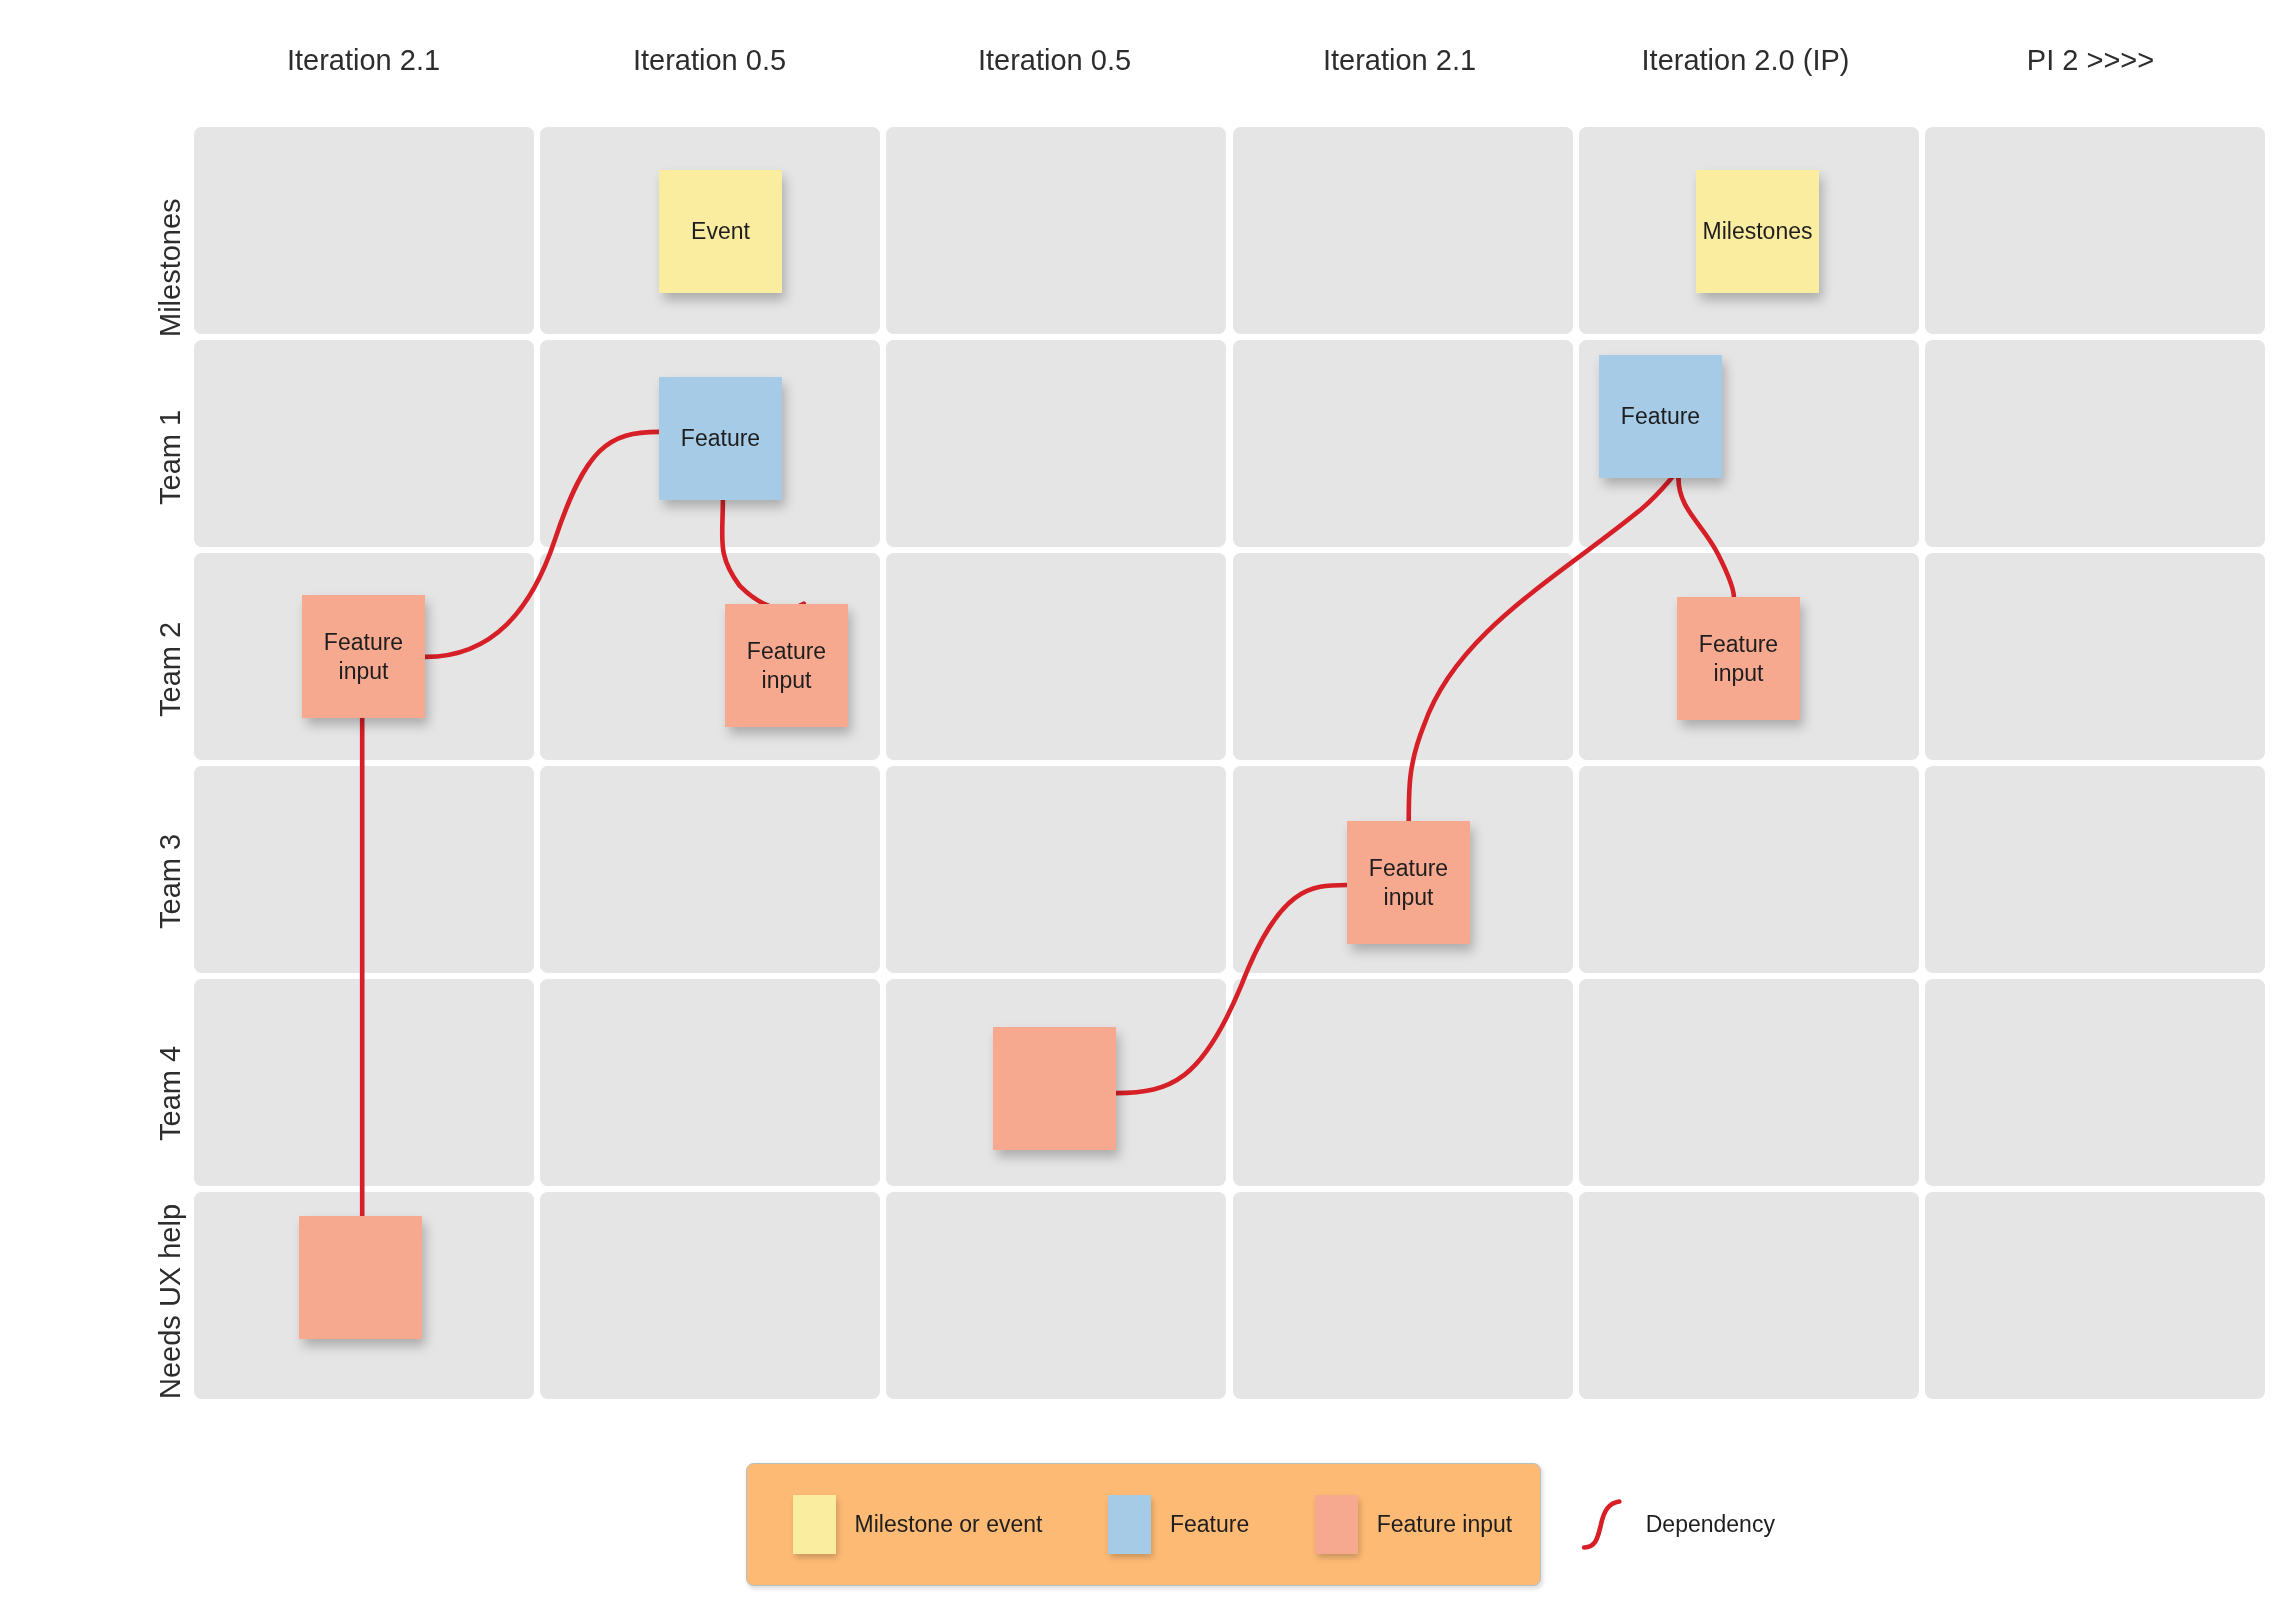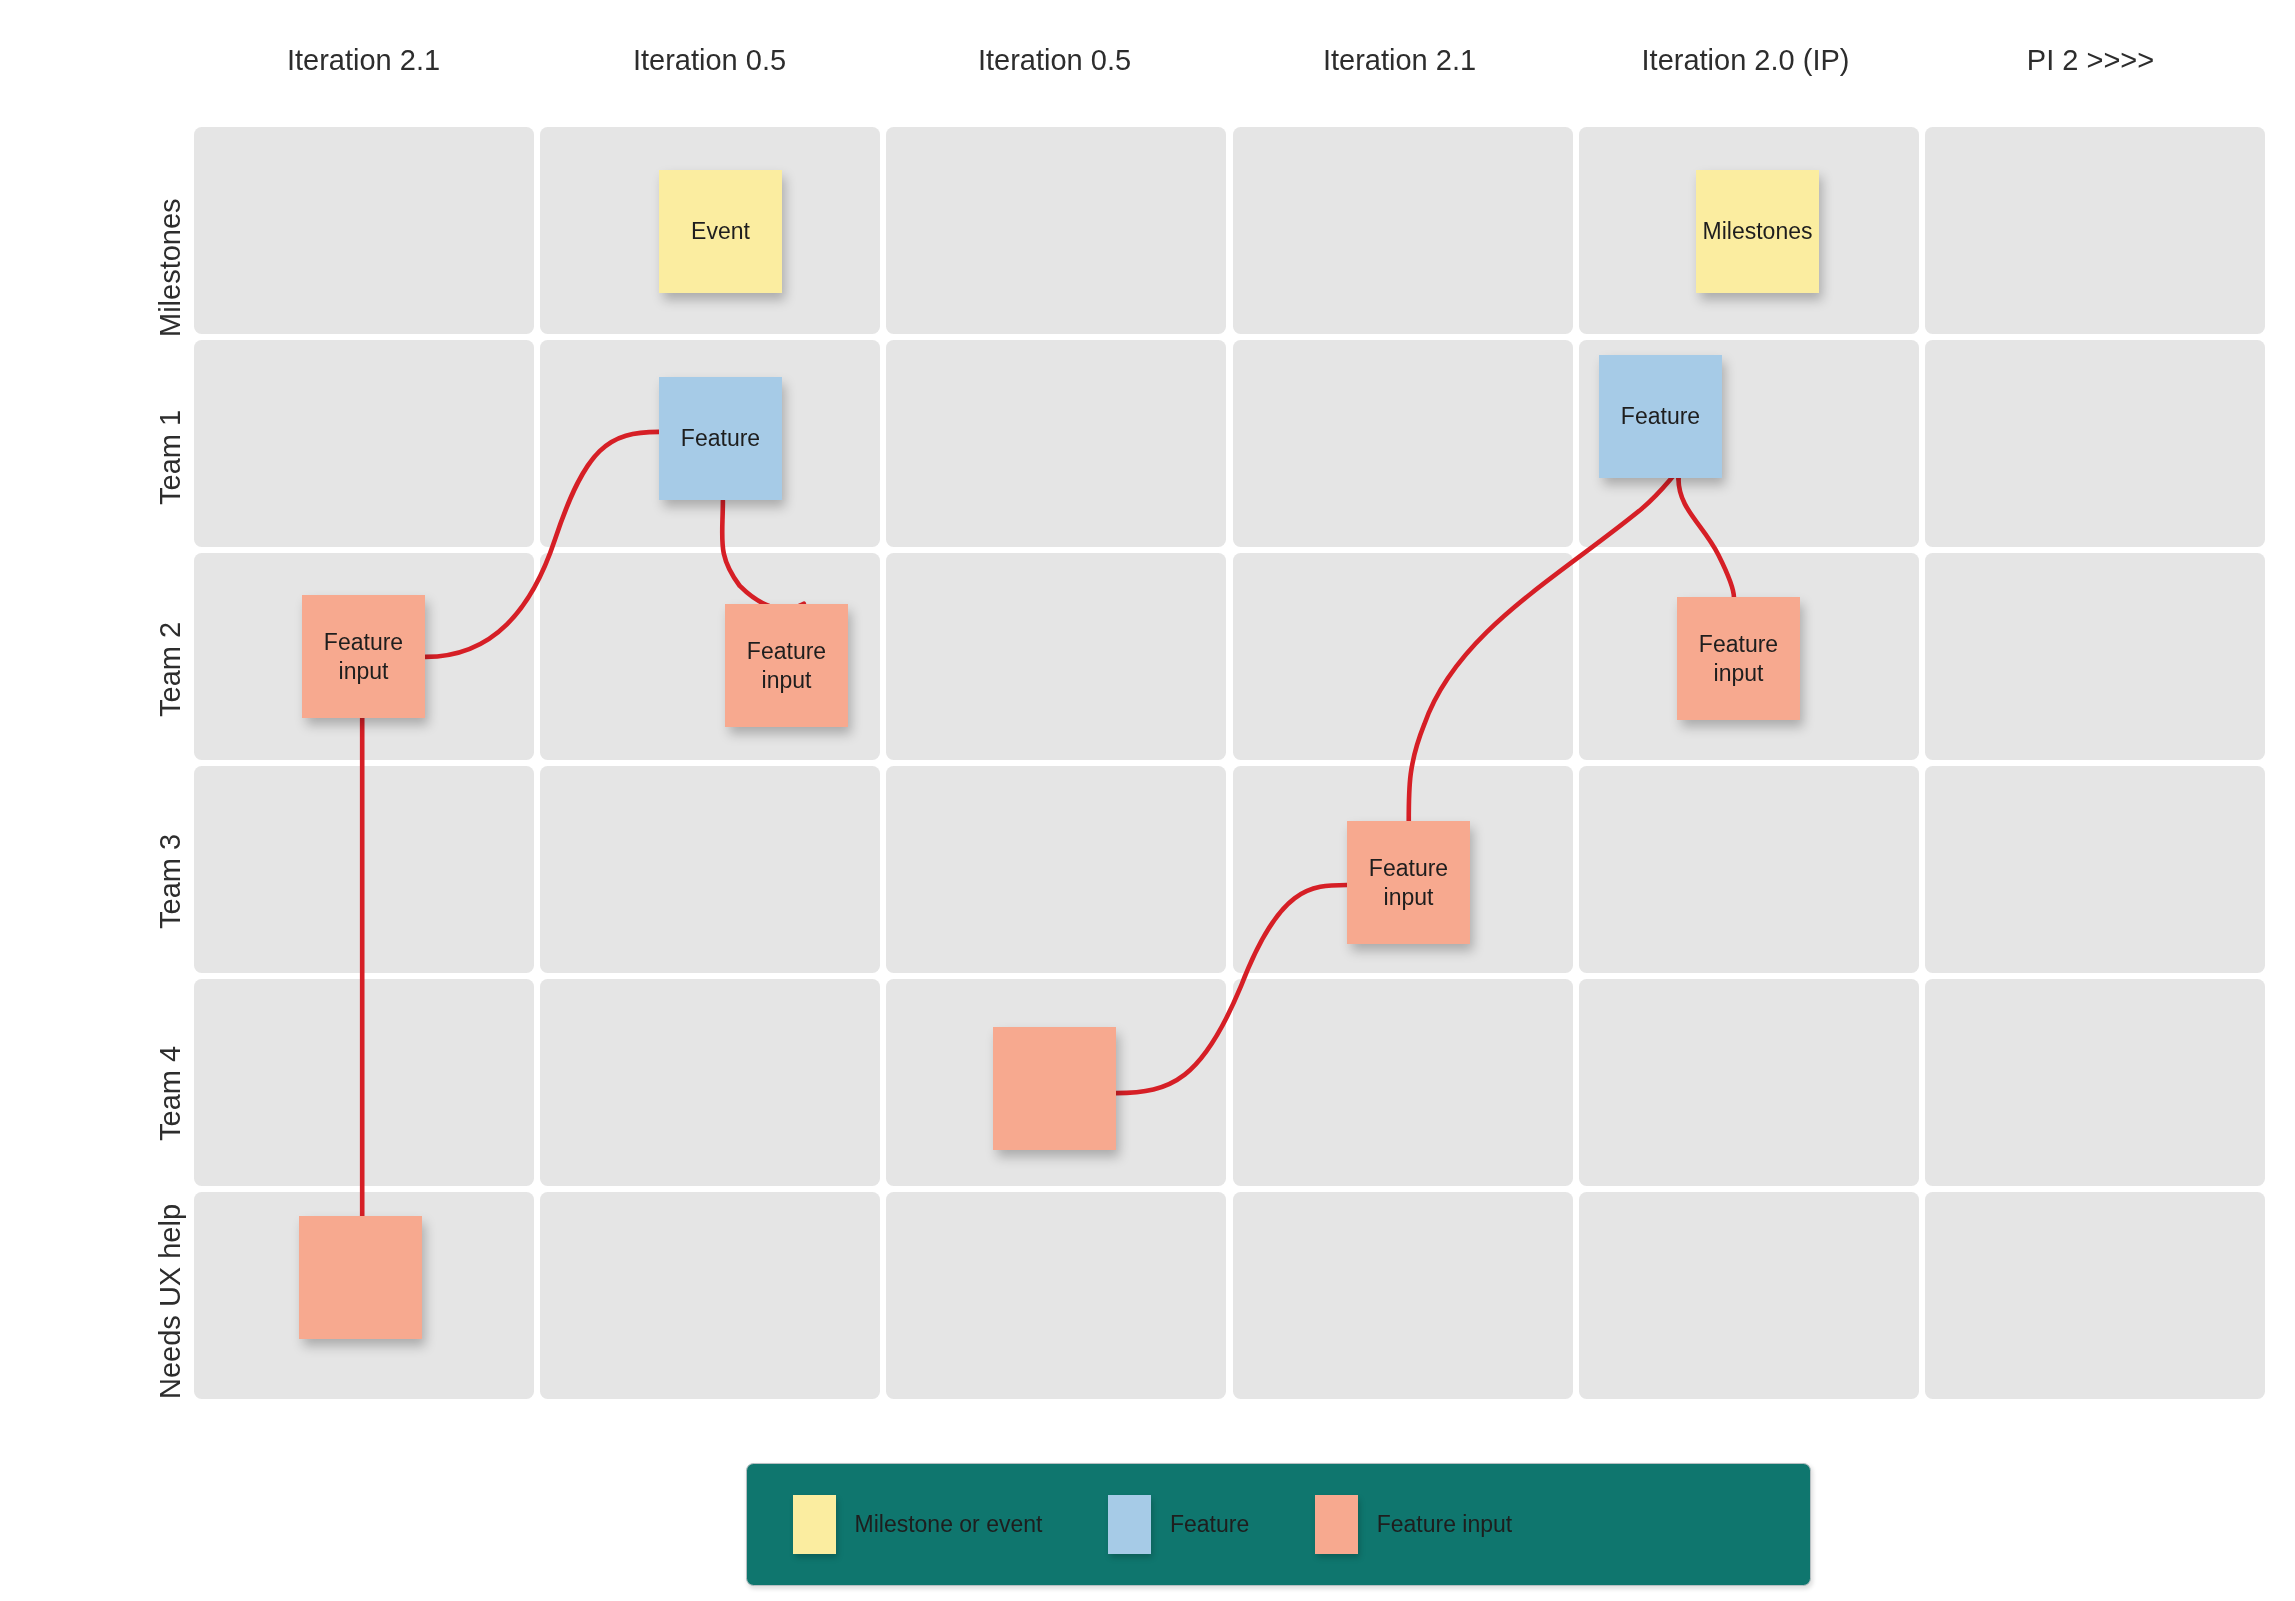--- a/index.html
+++ b/index.html
@@ -79,24 +79,24 @@
     stroke: #d61f26;
     stroke-width: 6;
     stroke-linecap: round;
   }
 
   
   #legend {
     position: absolute;
     left: 746px;
     top: 1463px;
-    width: 1065px;
+    width: 795px;
     height: 123px;
     box-sizing: border-box;
-    background: #0f766e;
+    background: #fdba74;
     border: 1.5px solid #b6bfc2;
     border-radius: 7.7px;
     box-shadow: 1.5px 2.3px 4.6px rgba(0,0,0,0.13);
     display: flex;
     align-items: center;
   }
   .legend-item {
     display: flex;
     align-items: center;
     height: 100%;
@@ -233,16 +233,22 @@
       <span class="legend-label">Milestone or event</span>
     </div>
     <div class="legend-item lg2">
       <span class="legend-swatch feature"></span>
       <span class="legend-label">Feature</span>
     </div>
     <div class="legend-item lg3">
       <span class="legend-swatch input"></span>
       <span class="legend-label">Feature input</span>
     </div>
+    <div class="legend-item lg4">
+      <svg class="legend-curve" viewBox="0 0 64 76">
+        <path d="M 8 68 C 24 68, 26 54, 30 38 C 34 20, 40 10, 54 8"></path>
+      </svg>
+      <span class="legend-label">Dependency</span>
+    </div>
   </div>
 
 </div>
 
 
 </body></html>

